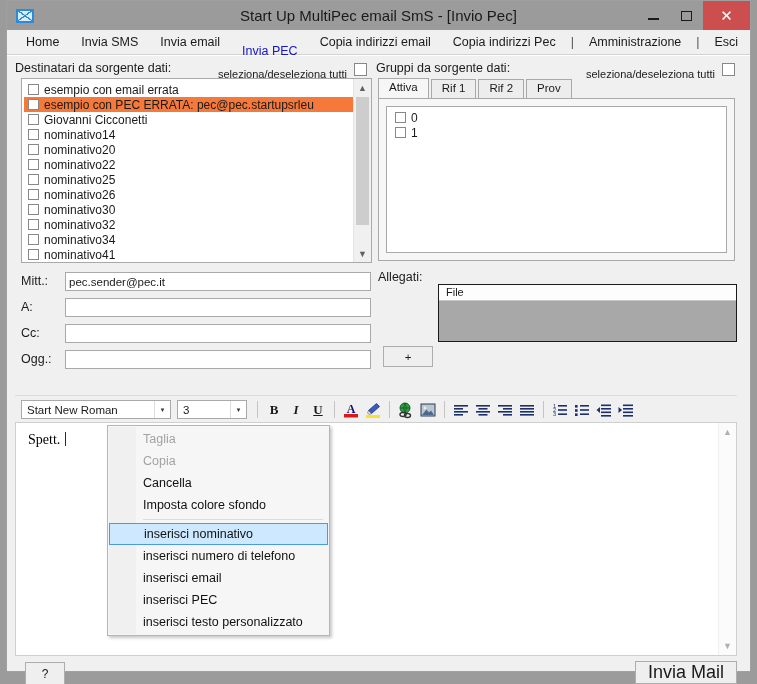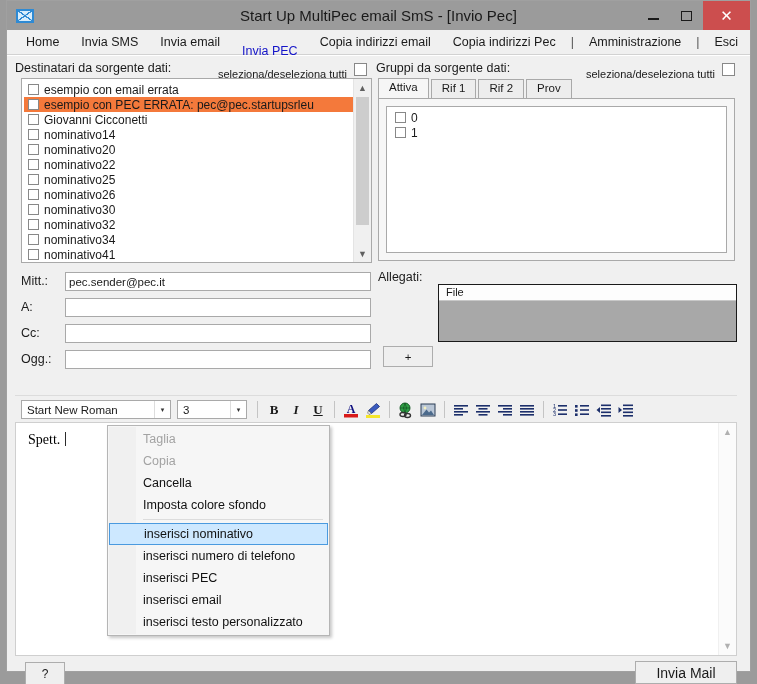--- a/index.html
+++ b/index.html
@@ -180,21 +180,21 @@
   
   .footer{
     position:absolute;left:8px;top:638px;width:722px;height:26px;
   }
   .help-btn{
     position:absolute;left:10px;top:1px;width:40px;height:23px;
     font-size:12px;
   }
   .send-btn{
     position:absolute;right:0px;top:0px;width:102px;height:23px;
-    font-size:14px;
+    font-size:18px;
   }
   svg{display:block;}
 </style>
 </head>
 <body>
 
 <div class="window">
 
   <div class="titlebar">
     <div class="app-icon"></div>
@@ -505,22 +505,22 @@
     </div>
 
     <div class="ctxmenu" style="left:100px;top:369px;">
       <div class="mi disabled">Taglia</div>
       <div class="mi disabled">Copia</div>
       <div class="mi">Cancella</div>
       <div class="mi">Imposta colore sfondo</div>
       <div class="mdiv"></div>
       <div class="mi hl">inserisci nominativo</div>
       <div class="mi">inserisci numero di telefono</div>
+      <div class="mi">inserisci email</div>
       <div class="mi">inserisci PEC</div>
-      <div class="mi">inserisci email</div>
       <div class="mi">inserisci testo personalizzato</div>
     </div>
 
     <div class="footer" style="top:605px;">
       <div class="btn help-btn">?</div>
       <div class="btn send-btn">Invia Mail</div>
     </div>
 
   </div>
 </div>

